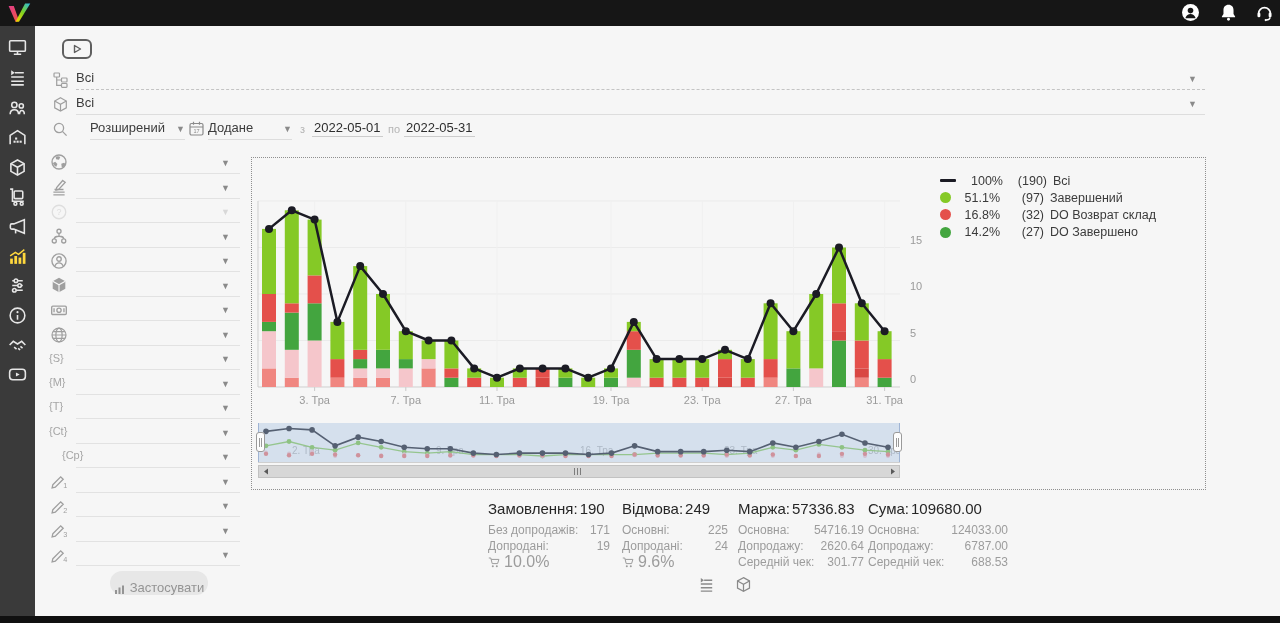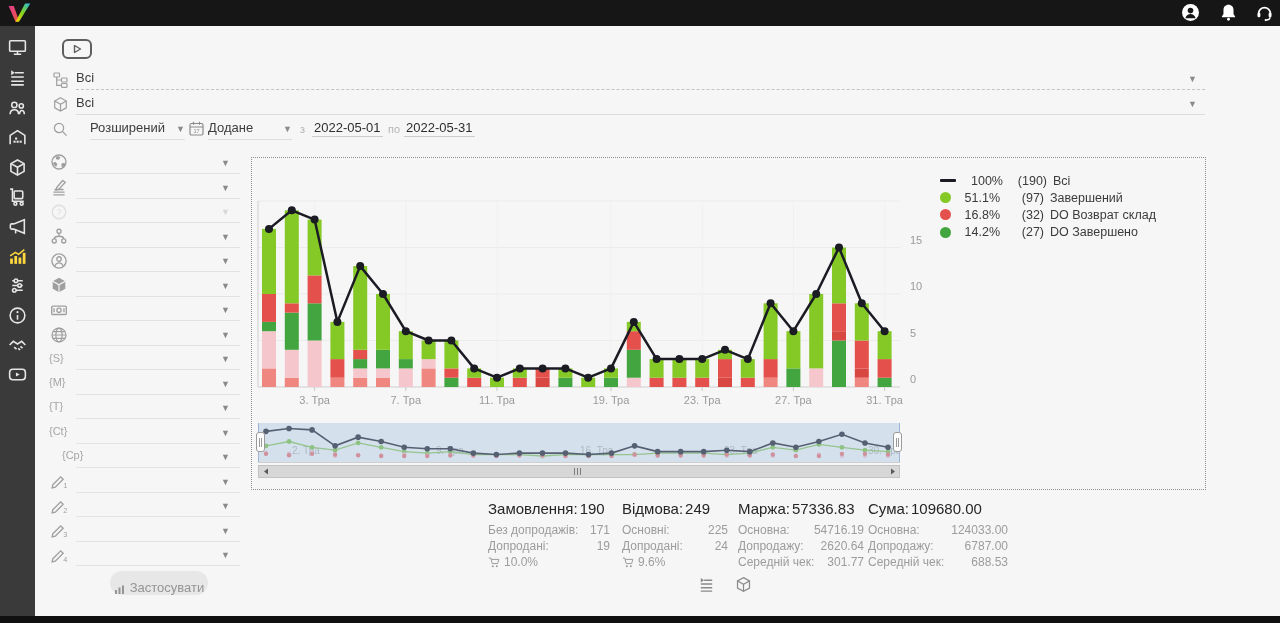--- a/index.html
+++ b/index.html
@@ -54,21 +54,21 @@
     background:#d7d7d7; border:1px solid #c2c2c2; cursor:pointer; }
   .sb-arrow { position:absolute; top:0; width:13px; height:11px; display:flex; align-items:center; justify-content:center; }
   .sb-grip { position:absolute; left:50%; top:2px; margin-left:-5px; display:flex; gap:2px; }
   .sb-grip i { display:block; width:1px; height:7px; background:#7d7d7d; }
   
   .stat-col { position:absolute; top:500px; }
   .stat-title { font-size:15px; color:#262626; white-space:nowrap; }
   .stat-title b { font-weight:normal; margin-left:2px; }
   .stat-row { display:flex; justify-content:space-between; font-size:12px; color:#9c9c9c; line-height:16px; white-space:nowrap; gap:10px;}
   .stat-rows { margin-top:5px; }
-  .cart-row { display:flex; align-items:center; gap:4px; font-size:12px; color:#9c9c9c; line-height:16px; }
+  .cart-row { display:flex; align-items:center; gap:4px; font-size:16px; color:#9c9c9c; line-height:16px; }
   
   #video-btn { position:absolute; left:62px; top:39px; width:30px; height:20px; border:2px solid #5f5f5f;
     border-radius:6px; background:transparent; cursor:pointer; display:flex; align-items:center; justify-content:center; }
   .toggle-icon { position:absolute; top:575px; width:19px; height:19px; cursor:pointer; }
   text { font-family:"Liberation Sans",sans-serif; }
 </style>
 </head>
 <body>
 
 <div id="topbar">

